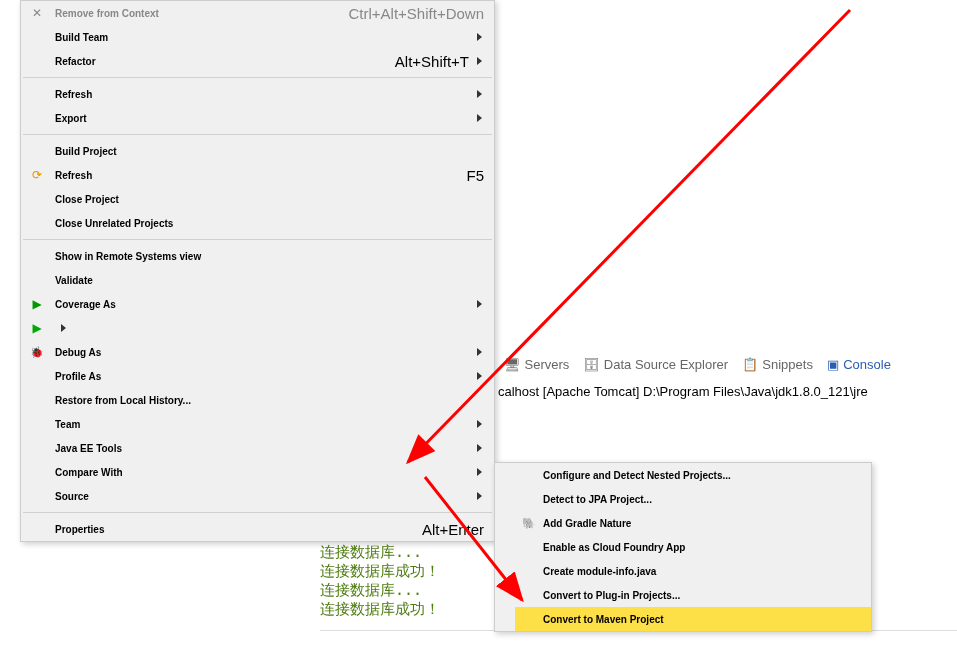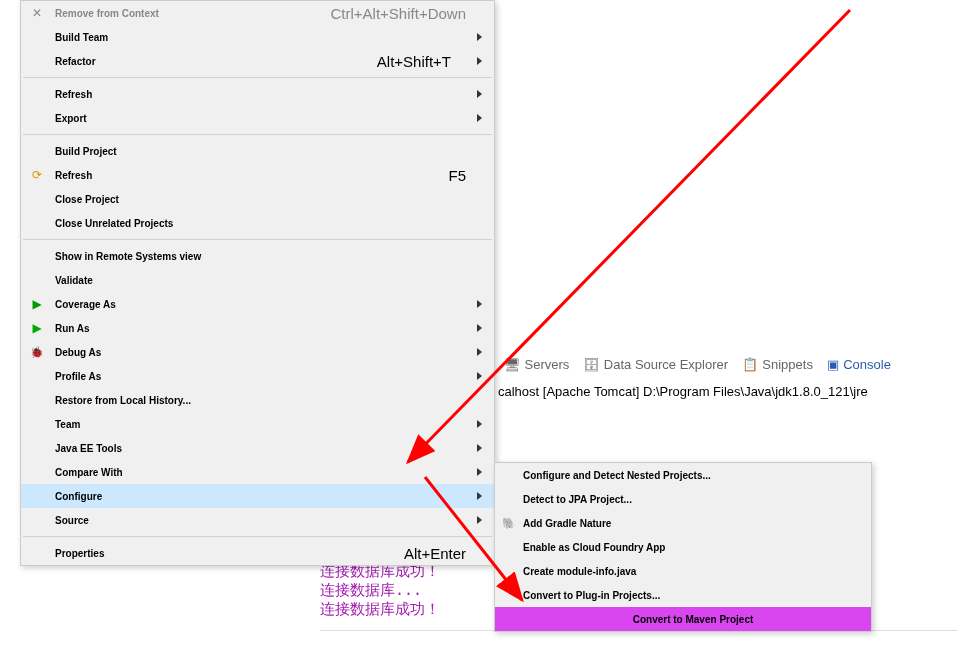--- a/index.html
+++ b/index.html
@@ -26,21 +26,21 @@
       align-items: center;
       padding: 3px 8px 3px 34px;
       position: relative;
       height: 24px;
       color: #000;
       cursor: default;
     }
     .menu-item.disabled { color: #888; }
     .menu-item.highlight { background: #cce8ff; }
     .menu-item .label { flex: 1; font-size: 10px; font-weight: bold; }
-    .menu-item .shortcut { color: #000; font-size: 15px; margin-right: 20px; }
+    .menu-item .shortcut { color: #000; font-size: 15px; margin-right: 2px; }
     .menu-item.disabled .shortcut { color: #888; }
     .menu-item .arrow {
       width: 0; height: 0;
       border-top: 4px solid transparent;
       border-bottom: 4px solid transparent;
       border-left: 5px solid #333;
       margin-left: 6px;
       margin-right: 4px;
     }
     .menu-item .icon {
@@ -57,23 +57,23 @@
     }
     .submenu {
       position: absolute;
       left: 494px;
       top: 462px;
       width: 378px;
       background: #f0f0f0;
       border: 1px solid #ccc;
       box-shadow: 2px 2px 6px rgba(0,0,0,0.2);
     }
-    .submenu .menu-item { padding-left: 28px; height: 24px; }
+    .submenu .menu-item { padding-left: 28px; height: 24px; margin-left: 20px; }
     .submenu .menu-item .icon { left: 6px; }
-    .submenu .menu-item.highlight2 { background: #d946ef; text-align: center; }
+    .submenu .menu-item.highlight2 { background: #fde047; }
     .tabs-row {
       position: absolute;
       left: 498px;
       top: 355px;
       display: flex;
       gap: 2px;
       align-items: center;
       font-size: 13px;
       color: #666;
     }
@@ -93,21 +93,21 @@
       white-space: nowrap;
       margin-top: 8px;
     }
     .console-text {
       position: absolute;
       left: 320px;
       top: 543px;
       font-family: 'SimSun', monospace;
       font-size: 15px;
       line-height: 19px;
-      color: #a21caf;
+      color: #4d7c0f;
     }
     .svg-overlay {
       position: absolute;
       left: 0; top: 0;
       width: 957px; height: 645px;
       pointer-events: none;
     }
     .console-container {
       position: absolute;
       left: 320px;
@@ -195,21 +195,20 @@
   <div class="menu-item">
     <span class="label">Validate</span>
   </div>
   <div class="menu-item">
     <span class="icon" style="color:#090">▶</span>
     <span class="label">Coverage As</span>
     <span class="arrow"></span>
   </div>
   <div class="menu-item">
     <span class="icon" style="color:#0a0">▶</span>
-    <span class="label">Run As</span>
     <span class="arrow"></span>
   </div>
   <div class="menu-item">
     <span class="icon" style="color:#0a0;font-size:11px">🐞</span>
     <span class="label">Debug As</span>
     <span class="arrow"></span>
   </div>
   <div class="menu-item">
     <span class="label">Profile As</span>
     <span class="arrow"></span>
@@ -220,24 +219,20 @@
   <div class="menu-item">
     <span class="label">Team</span>
     <span class="arrow"></span>
   </div>
   <div class="menu-item">
     <span class="label">Java EE Tools</span>
     <span class="arrow"></span>
   </div>
   <div class="menu-item">
     <span class="label">Compare With</span>
-    <span class="arrow"></span>
-  </div>
-  <div class="menu-item highlight">
-    <span class="label">Configure</span>
     <span class="arrow"></span>
   </div>
   <div class="menu-item">
     <span class="label">Source</span>
     <span class="arrow"></span>
   </div>
   <div class="menu-sep"></div>
   <div class="menu-item">
     <span class="label">Properties</span>
     <span class="shortcut">Alt+Enter</span>

